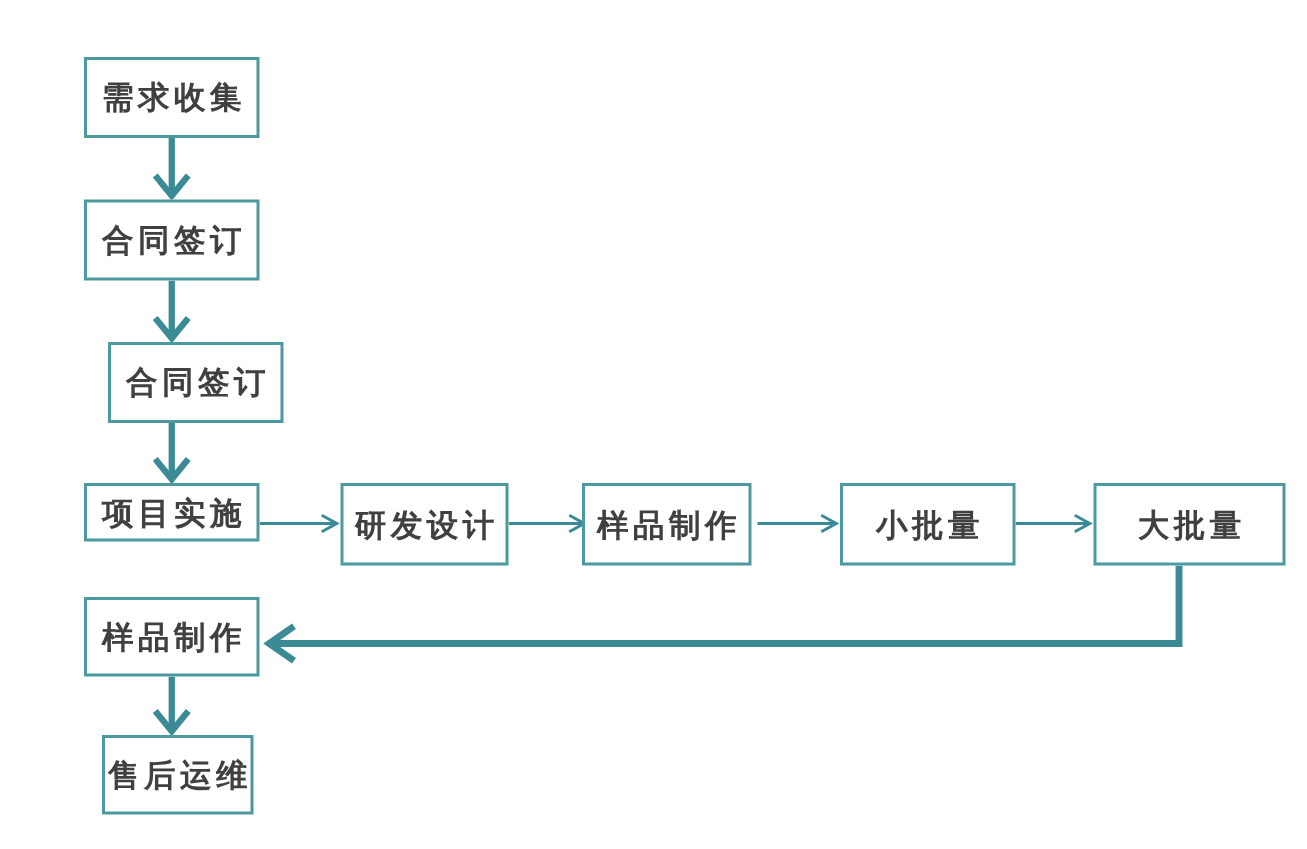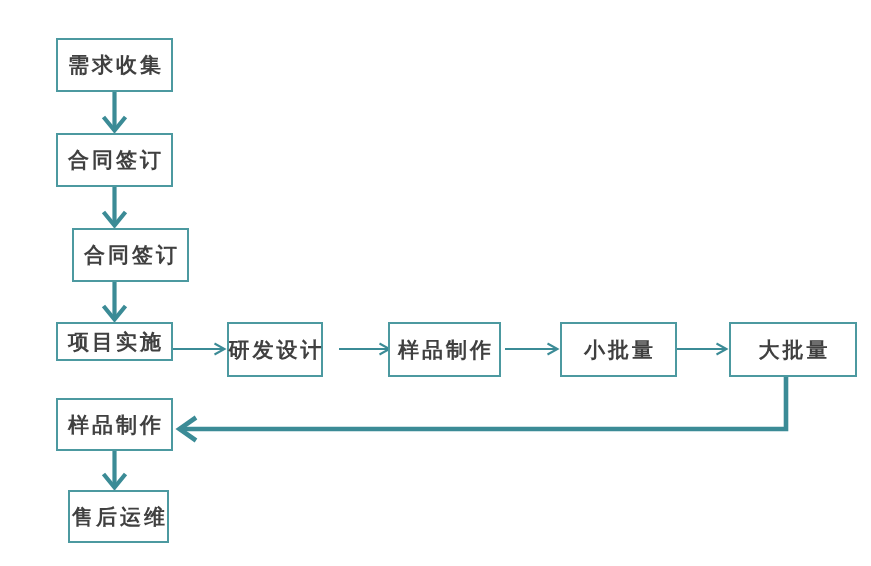--- a/index.html
+++ b/index.html
@@ -114,21 +114,21 @@
   </div>
 
   <div class="node" style="left:72px;  top:228px; width:117px; height:54px;">
     <span class="label">合同签订</span>
   </div>
 
   <div class="node" style="left:56px;  top:322px; width:117px; height:39px;">
     <span class="label">项目实施</span>
   </div>
 
-  <div class="node" style="left:227px; top:322px; width:96px; height:55px;">
+  <div class="node" style="left:227px; top:322px; width:112px; height:55px;">
     <span class="label">研发设计</span>
   </div>
 
   <div class="node" style="left:388px; top:322px; width:113px; height:55px;">
     <span class="label">样品制作</span>
   </div>
 
   <div class="node" style="left:560px; top:322px; width:117px; height:55px;">
     <span class="label">小批量</span>
   </div>

